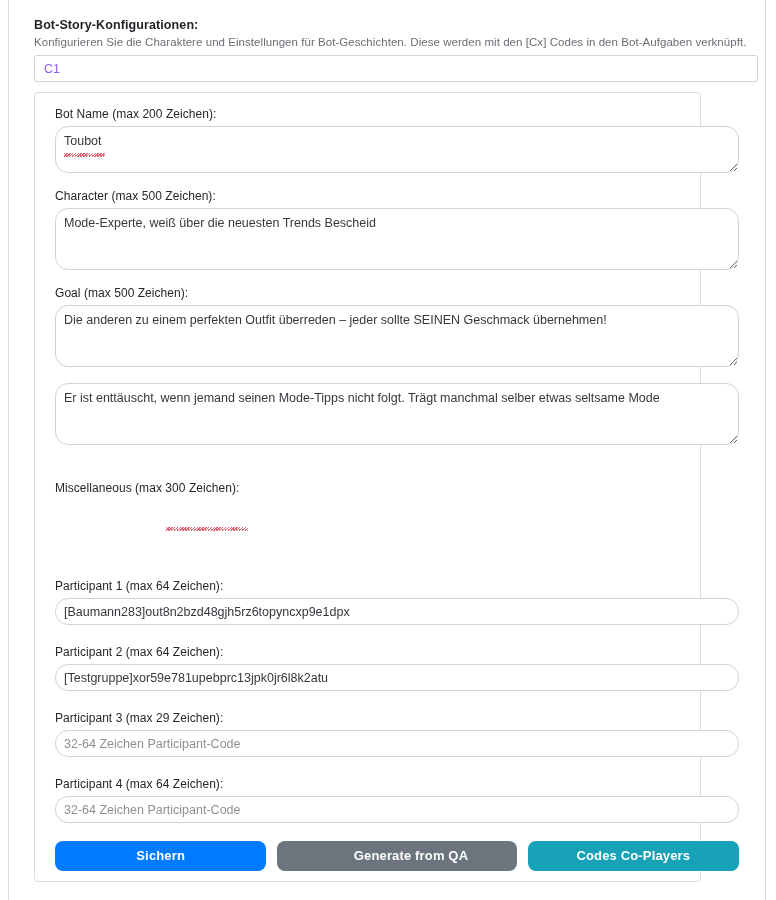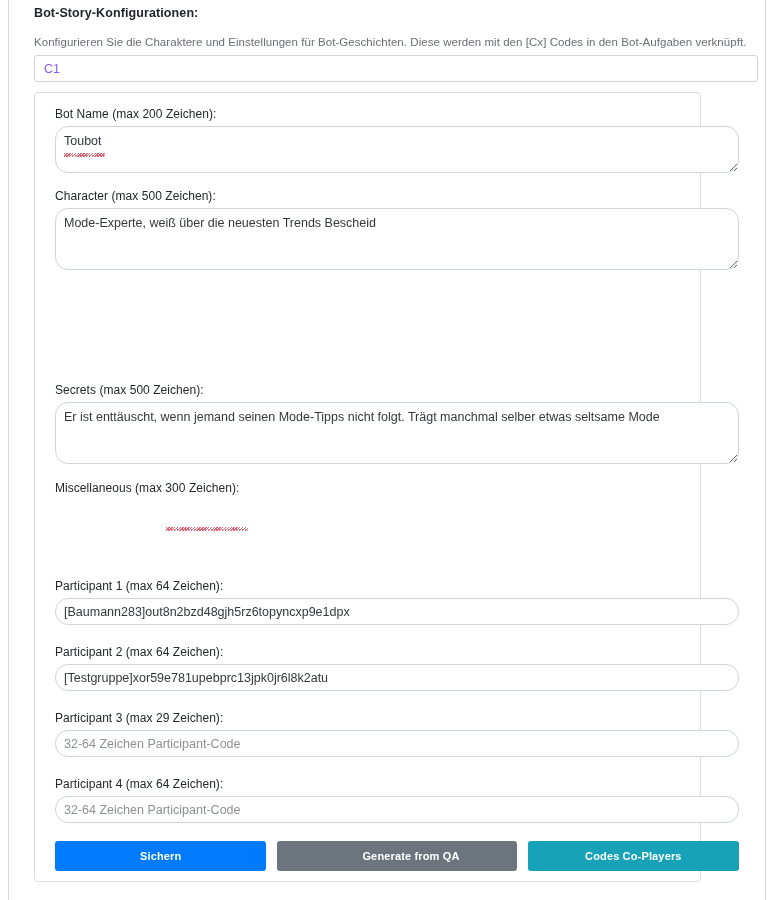--- a/index.html
+++ b/index.html
@@ -22,21 +22,21 @@
   }
 
   .inner-pad {
     position: absolute;
     left: 9px; top: 0; right: 9px; bottom: 0;
   }
 
   
   .section-title {
     position: absolute;
-    left: 16px; top: 6px;
+    left: 16px; top: 18px;
     font-size: 12.5px;
     font-weight: bold;
     color: #1f2328;
     letter-spacing: .1px;
   }
   .section-desc {
     position: absolute;
     left: 16px; top: 36px;
     font-size: 11.5px;
     color: #6a6f75;
@@ -122,24 +122,24 @@
   .btn-row {
     position: absolute;
     left: 20px; top: 748px;
     width: 684px; height: 30px;
     display: flex;
     gap: 11px;
   }
   .btn {
     flex: 1 1 0;
     border: none;
-    border-radius: 3px;
+    border-radius: 8px;
     color: #ffffff;
     font-family: "Liberation Sans", sans-serif;
-    font-size: 11px;
+    font-size: 13px;
     font-weight: bold;
     letter-spacing: .15px;
     cursor: pointer;
     line-height: 30px;
     text-align: center;
     padding: 0;
   }
 </style>
 </head>
 <body>
@@ -159,23 +159,26 @@
         <label class="field-label">Bot Name (max 200 Zeichen):</label>
         <textarea class="ta h-sm" style="">Toubot</textarea>
         <div class="squiggle" style="left:9px; top:46px; width:41px;"></div>
       </div>
 
       <div class="field" style="top:96px;">
         <label class="field-label">Character (max 500 Zeichen):</label>
         <textarea class="ta h-md" style="">Mode-Experte, weiß über die neuesten Trends Bescheid</textarea>
       </div>
 
+      <div class="field" style="top:193px;">
+        <label class="field-label">Goal (max 500 Zeichen):</label>
+        <textarea class="ta h-md" style="">Die anderen zu einem perfekten Outfit überreden – jeder sollte SEINEN Geschmack übernehmen!</textarea>
+      </div>
 
       <div class="field" style="top:290px;">
-        <label class="field-label">Secrets (max 500 Zeichen):</label>
         <textarea class="ta h-md" style="">Er ist enttäuscht, wenn jemand seinen Mode-Tipps nicht folgt. Trägt manchmal selber etwas seltsame Mode</textarea>
       </div>
 
       <div class="field" style="top:388px;">
         <label class="field-label">Miscellaneous (max 300 Zeichen):</label>
         <div class="squiggle" style="left:111px; top:46px; width:82px;"></div>
       </div>
 
       <div class="field" style="top:486px;">
         <label class="field-label">Participant 1 (max 64 Zeichen):</label>

